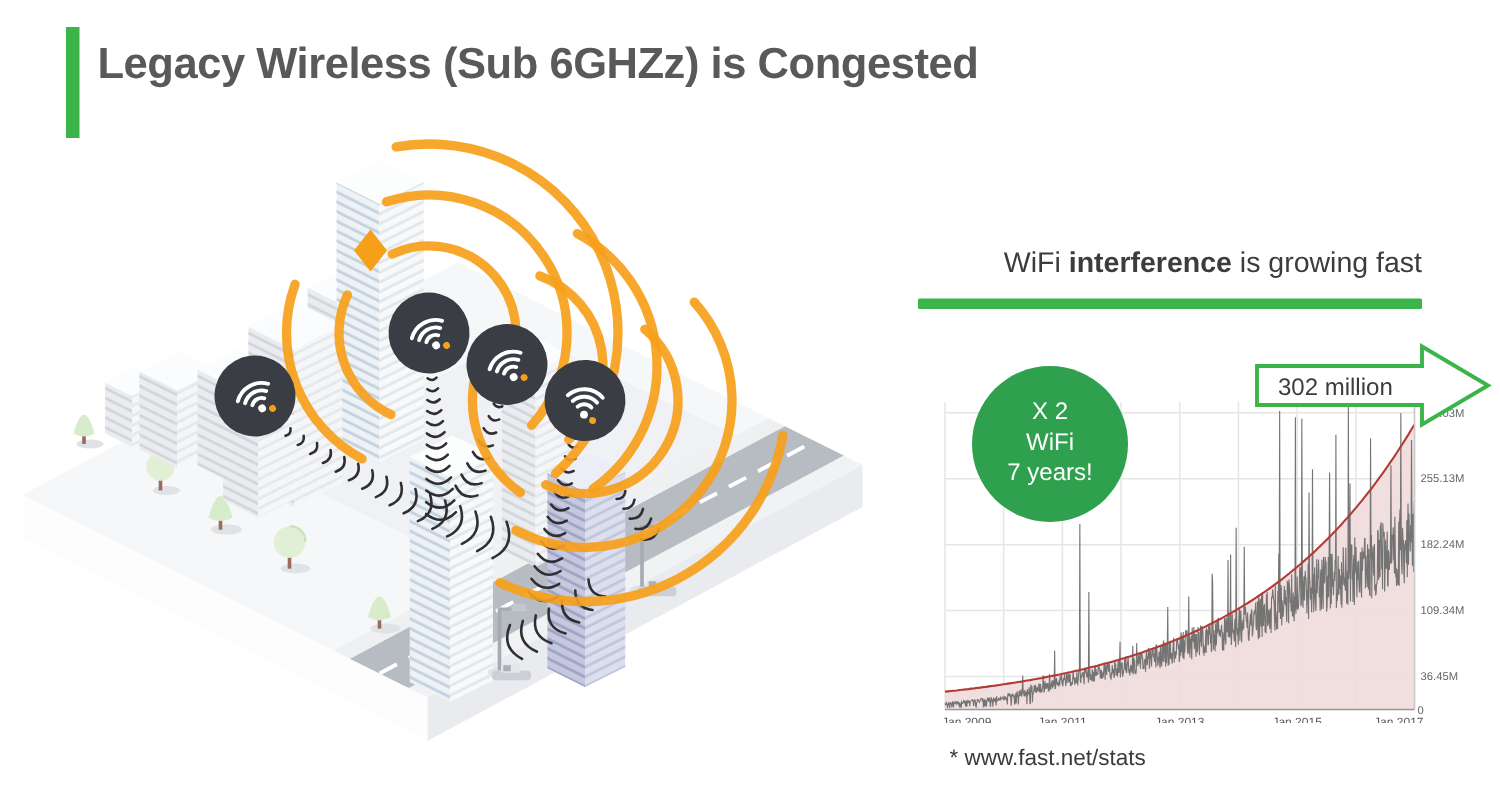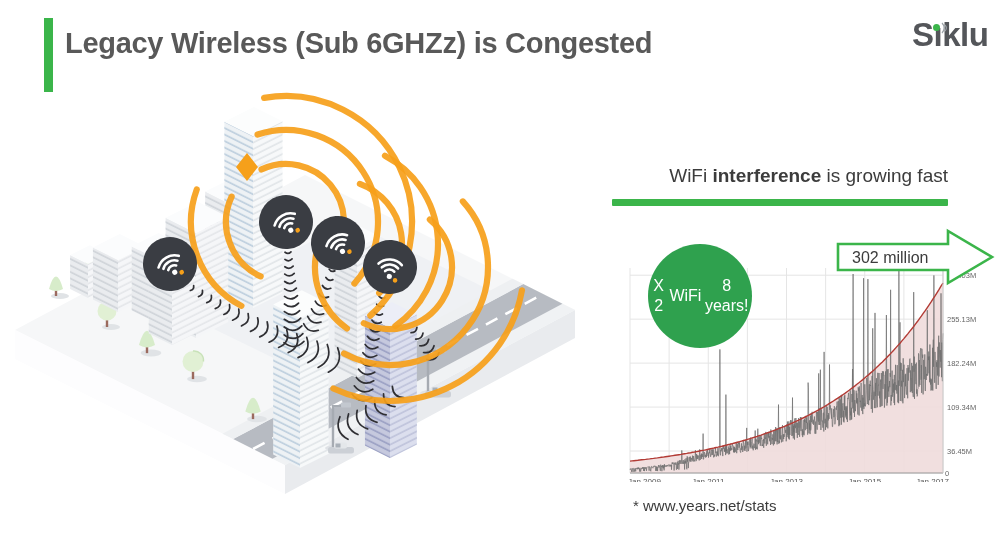--- a/index.html
+++ b/index.html
@@ -8,44 +8,36 @@
   .abs{position:absolute;}
   #accent-bar{left:44px;top:18px;width:9px;height:74px;}
   #page-title{left:65px;top:27px;font-size:29px;font-weight:bold;color:#595959;letter-spacing:-0.3px;white-space:nowrap;}
   #logo{left:912px;top:16px;font-size:33px;font-weight:bold;color:#54565a;letter-spacing:-0.5px;}
   #logo .dot{position:absolute;left:21px;top:8px;width:7px;height:7px;border-radius:50%;}
   #logo svg{position:absolute;left:28px;top:5px;}
   #panel-heading{left:612px;top:165px;width:336px;text-align:right;font-size:19px;color:#3c3c3c;white-space:nowrap;}
   #panel-heading .b{font-weight:bold;}
   #divider{left:612px;top:199px;width:336px;height:7px;border-radius:1px;}
   #stat-circle{left:648px;top:244px;width:104px;height:104px;border-radius:50%;color:#fff;
-    display:flex;align-items:center;justify-content:center;
+    display:flex;flex-direction:column;align-items:center;justify-content:center;
     font-size:16px;line-height:1.28;font-weight:500;text-align:center;z-index:3;}
   #growth-arrow{left:836px;top:228px;z-index:3;}
   #chart{left:626px;top:262px;z-index:1;}
   #footnote{left:633px;top:497px;font-size:15px;color:#3b3b3b;}
   #scene{left:10px;top:92px;}
   svg text{font-family:"Liberation Sans","DejaVu Sans",sans-serif;}
 </style>
 </head>
 <body>
 
 <div id="slide">
 
   <div id="accent-bar" class="abs" style="background: rgb(59, 181, 74);"></div>
   <div id="page-title" class="abs" style="color: rgb(89, 89, 89);">Legacy Wireless (Sub 6GHZz) is Congested</div>
 
-  <div id="logo" class="abs" style="color: rgb(84, 86, 90);">
-    <span>S</span><span>ı</span><span>klu</span>
-    <span class="dot" style="background: rgb(59, 181, 74);"></span>
-    <svg width="14" height="14" viewBox="0 0 14 14">
-      <path d="M2,2 A7,7 0 0 1 2,12" fill="none" stroke="#9aa0a6" stroke-width="1.2"></path>
-      <path d="M5,4 A4.5,4.5 0 0 1 5,10" fill="none" stroke="#9aa0a6" stroke-width="1.2"></path>
-    </svg>
-  </div>
 
   <svg id="scene" class="abs" width="590" height="444" viewBox="10 92 590 444">
       <defs>
         <pattern id="spL" width="6" height="6.5" patternUnits="userSpaceOnUse" patternTransform="skewY(26.57)">
           <rect x="0" y="1.7" width="6" height="2.1" fill="#d2d6db"></rect>
         </pattern>
         <pattern id="spR" width="6" height="6.5" patternUnits="userSpaceOnUse" patternTransform="skewY(-26.57)">
           <rect x="0" y="1.7" width="6" height="2.1" fill="#e6e8eb"></rect>
         </pattern>
         <pattern id="spLb" width="6" height="6.5" patternUnits="userSpaceOnUse" patternTransform="skewY(26.57)">
@@ -358,22 +350,22 @@
         <text x="82.25" y="222" font-size="8" fill="#555" text-anchor="middle">Jan 2011</text>
         <text x="160.5" y="222" font-size="8" fill="#555" text-anchor="middle">Jan 2013</text>
         <text x="238.75" y="222" font-size="8" fill="#555" text-anchor="middle">Jan 2015</text>
         <text x="323" y="222" font-size="8" fill="#555" text-anchor="end">Jan 2017</text>
       </g>
     </svg>
 
   <div id="stat-circle" class="abs" style="background: rgb(47, 161, 78);">
     <span>X 2</span>
     <span>WiFi</span>
-    <span>8 years!</span>
+    <span>7 years!</span>
   </div>
 
   <svg id="growth-arrow" class="abs" width="160" height="58" viewBox="0 0 160 58">
     <polygon id="arrow-shape" points="2,16 112,16 112,3 156,29 112,55 112,42 2,42" fill="#ffffff" stroke-width="2.6" stroke="#3bb54a"></polygon>
     <text x="16" y="35" font-size="16" fill="#3c3c3c">302 million</text>
   </svg>
 
-  <div id="footnote" class="abs">* www.years.net/stats</div>
+  <div id="footnote" class="abs">* www.fast.net/stats</div>
 </div>
 
 </body></html>

